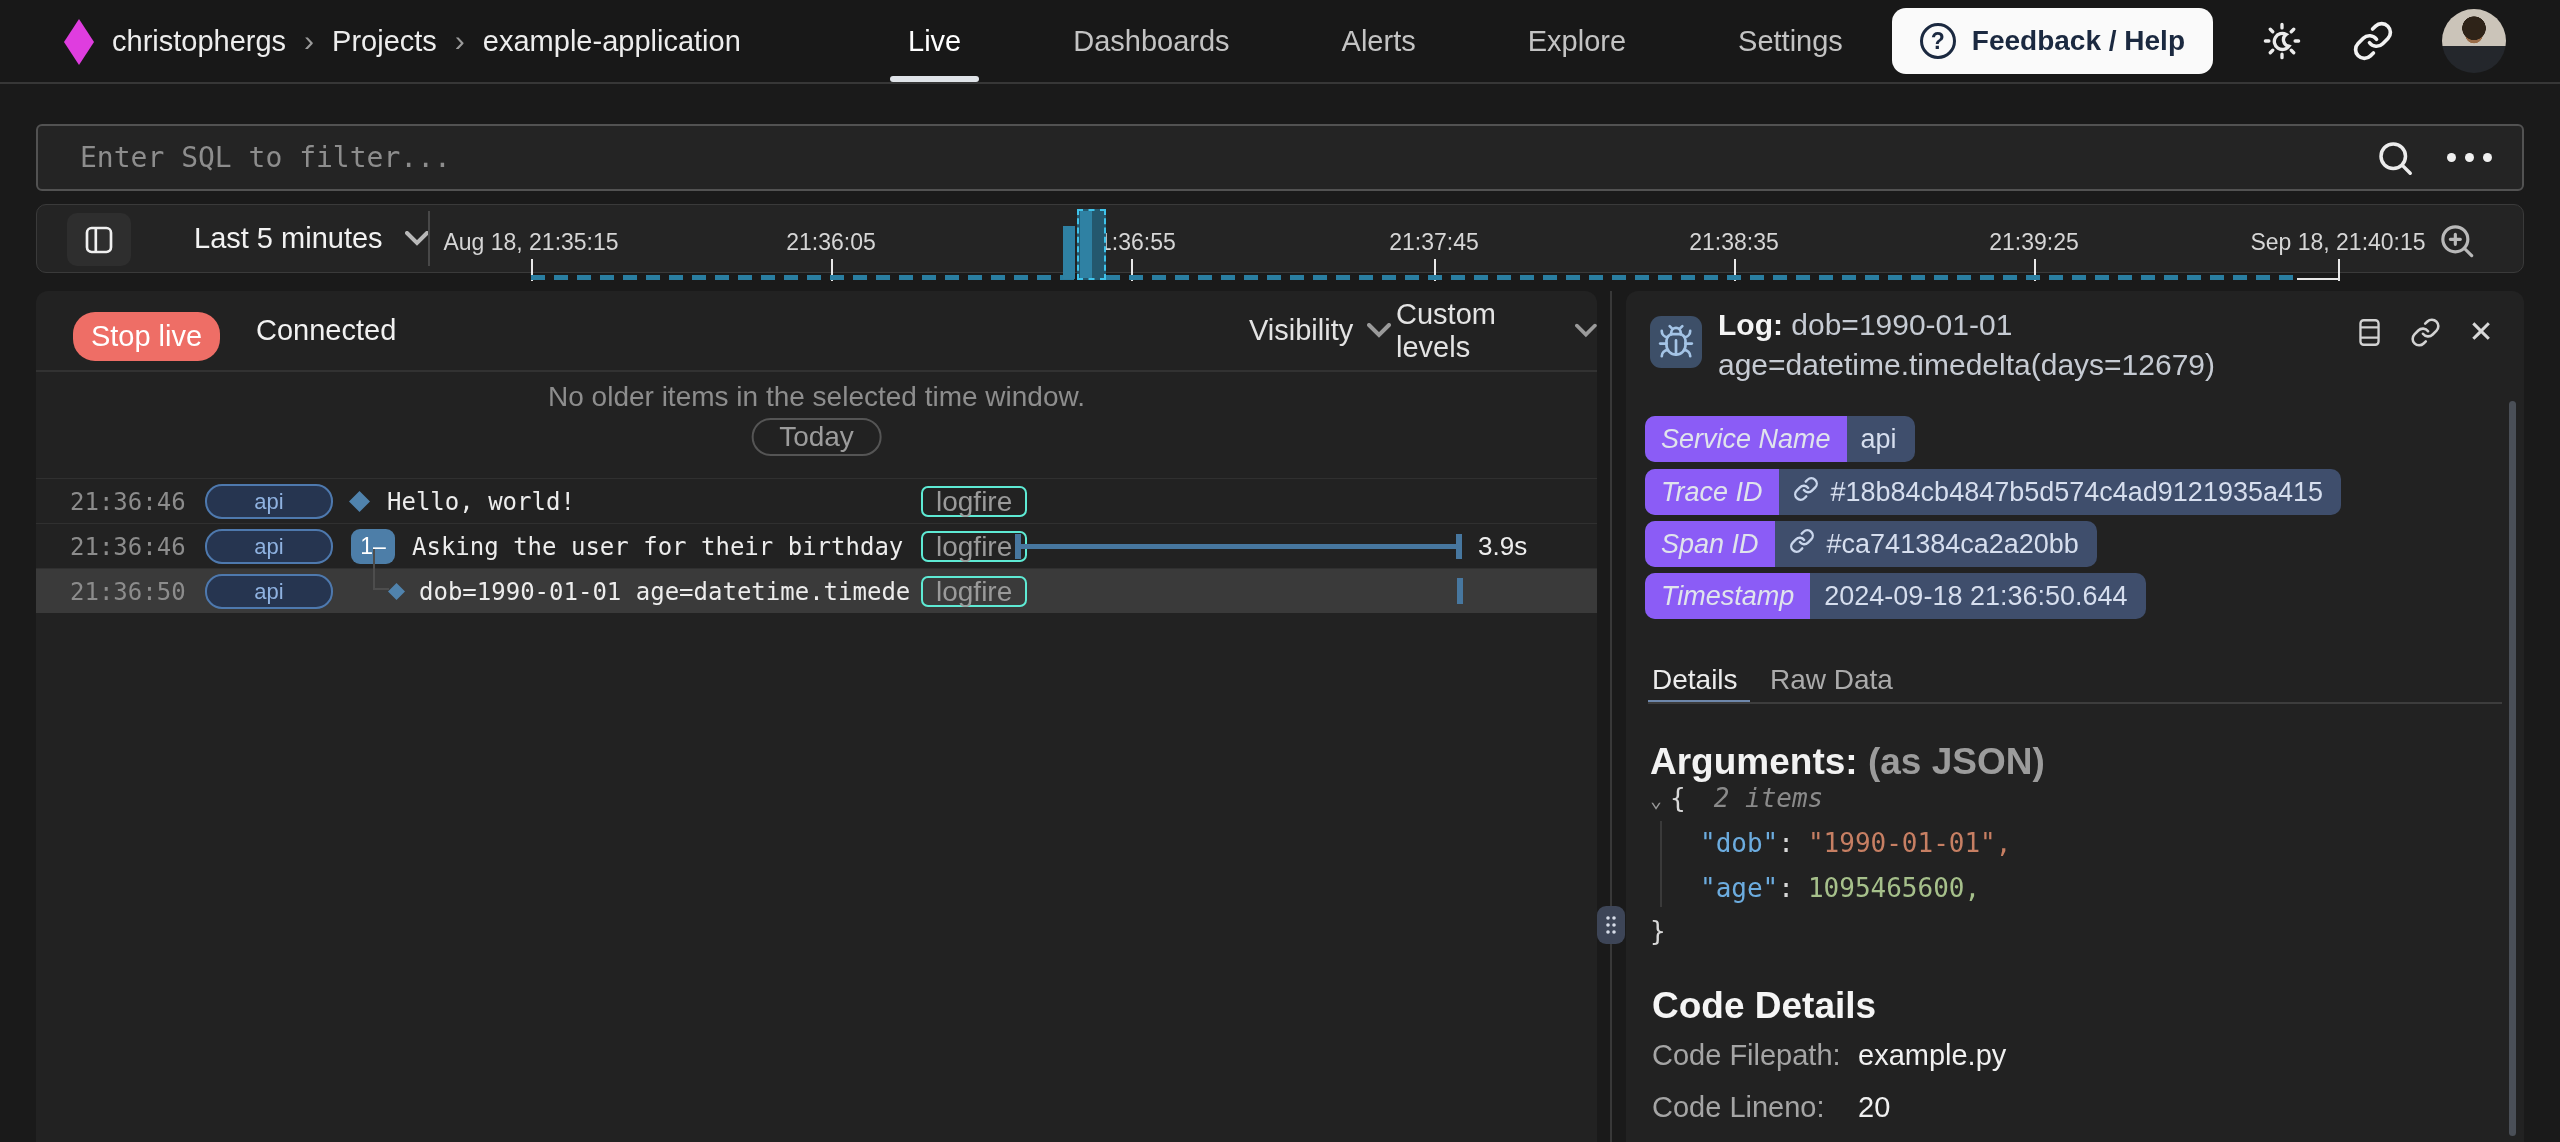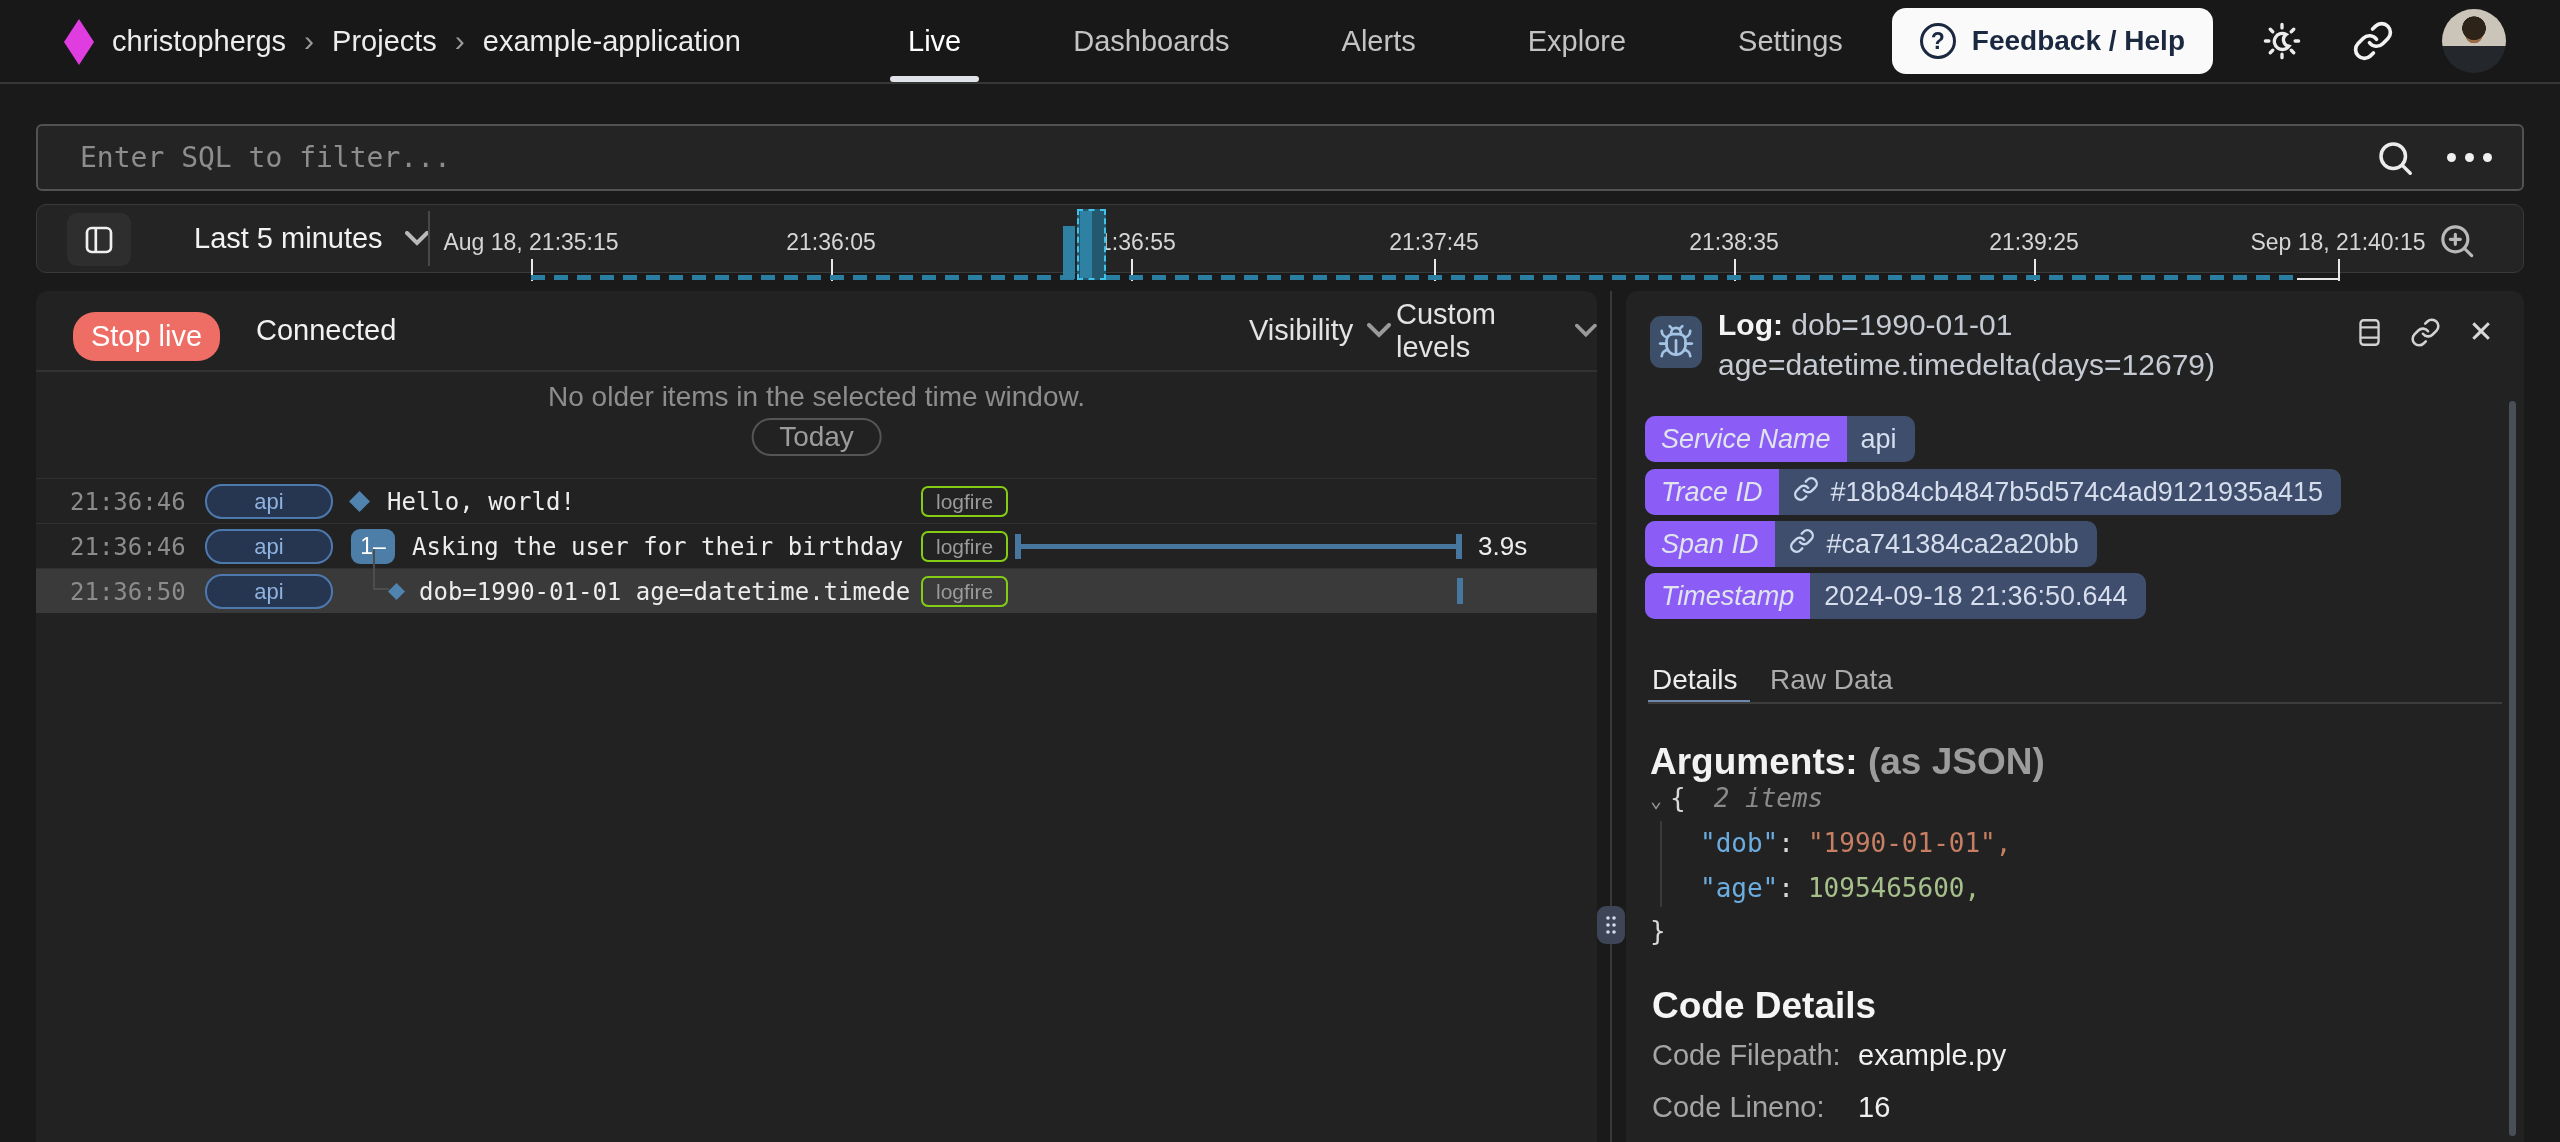--- a/index.html
+++ b/index.html
@@ -95,22 +95,22 @@
   .row-time { position:absolute; left:34px; top:0; height:45px; display:flex; align-items:center;
               font-size:24px; color:#8c8c8c; }
   .svc-pill { position:absolute; left:169px; top:5px; width:128px; height:35px; border:2px solid #4e79ae;
               background:#263550; border-radius:17px; color:#8fb2e0; font-size:22px;
               display:flex; align-items:center; justify-content:center; }
   .row-msg { position:absolute; top:0; height:45px; display:flex; align-items:center; font-size:24px;
              color:#ededed; white-space:nowrap; overflow:hidden; max-width:500px; }
   .row-diamond { position:absolute; background:#5083ad; clip-path:polygon(50% 0,100% 50%,50% 100%,0 50%); }
   .collapse-badge { position:absolute; left:315px; top:5px; width:44px; height:35px; background:#4d7ea8;
                     border-radius:9px; color:#ffffff; font-size:23px; display:flex; align-items:center; justify-content:center; }
-  .logfire-tag { position:absolute; left:885px; top:7px; height:31px; padding:0 13px; border:2px solid #84cc16;
-                 border-radius:7px; color:#9a9a9a; font-size:21px; display:flex; align-items:center; }
+  .logfire-tag { position:absolute; left:885px; top:7px; height:31px; padding:0 13px; border:2px solid #5eead4;
+                 border-radius:7px; color:#9a9a9a; font-size:28px; display:flex; align-items:center; }
   .dur-bar { position:absolute; left:979px; top:20px; width:447px; height:5px; background:#47779f; }
   .dur-bar::before, .dur-bar::after { content:""; position:absolute; top:-10px; width:6px; height:25px; background:#47779f; }
   .dur-bar::before { left:0; } .dur-bar::after { right:0; }
   .dur-label { position:absolute; left:1442px; top:0; height:45px; display:flex; align-items:center;
                font-size:26px; color:#eeeeee; }
   .mini-tick { position:absolute; left:1421px; top:9px; width:6px; height:26px; background:#47779f; }
   .conn-v { position:absolute; left:337px; top:258px; width:2px; height:40px; background:#4d4d4d; }
   .conn-h { position:absolute; left:337px; top:297px; width:16px; height:2px; background:#4d4d4d; }
 
   
@@ -425,19 +425,19 @@
     </div>
     <div class="json-guide"></div>
 
     <div class="code-heading">Code Details</div>
     <div class="code-row" style="top:748px">
       <span class="code-label">Code Filepath:</span>
       <span class="code-value">example.py</span>
     </div>
     <div class="code-row" style="top:800px">
       <span class="code-label">Code Lineno:</span>
-      <span class="code-value">16</span>
+      <span class="code-value">20</span>
     </div>
 
     <div class="dp-scrollthumb"></div>
   </div>
 
 </div>
 
 </body></html>

